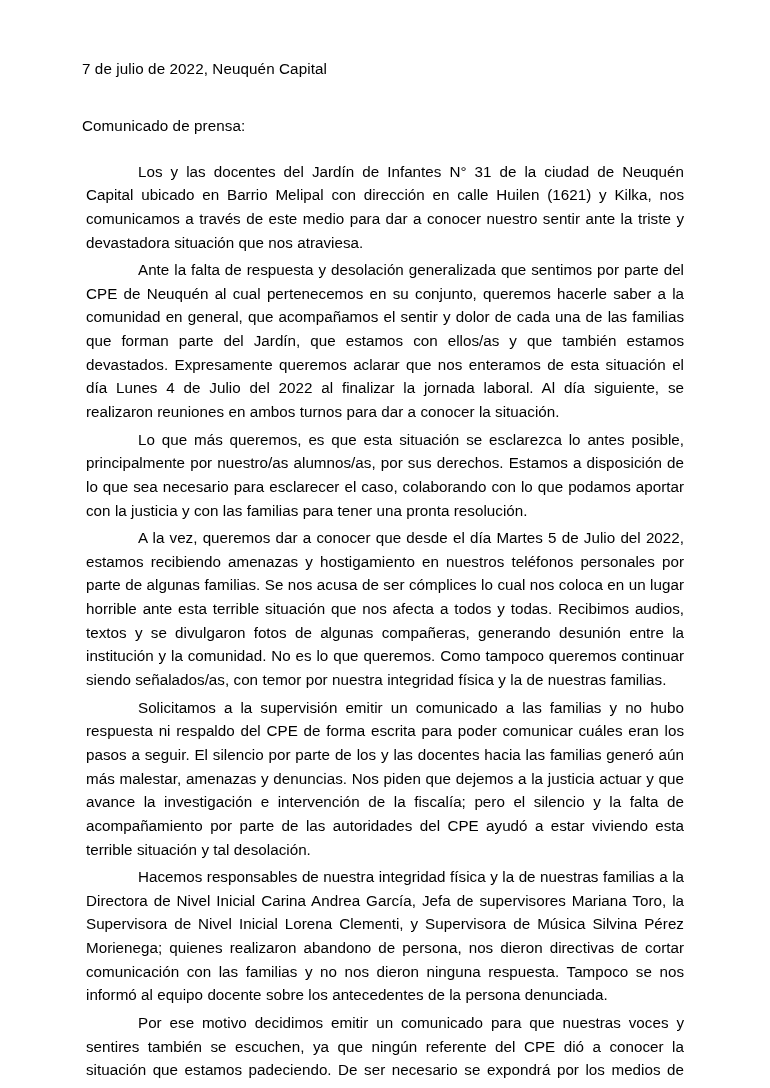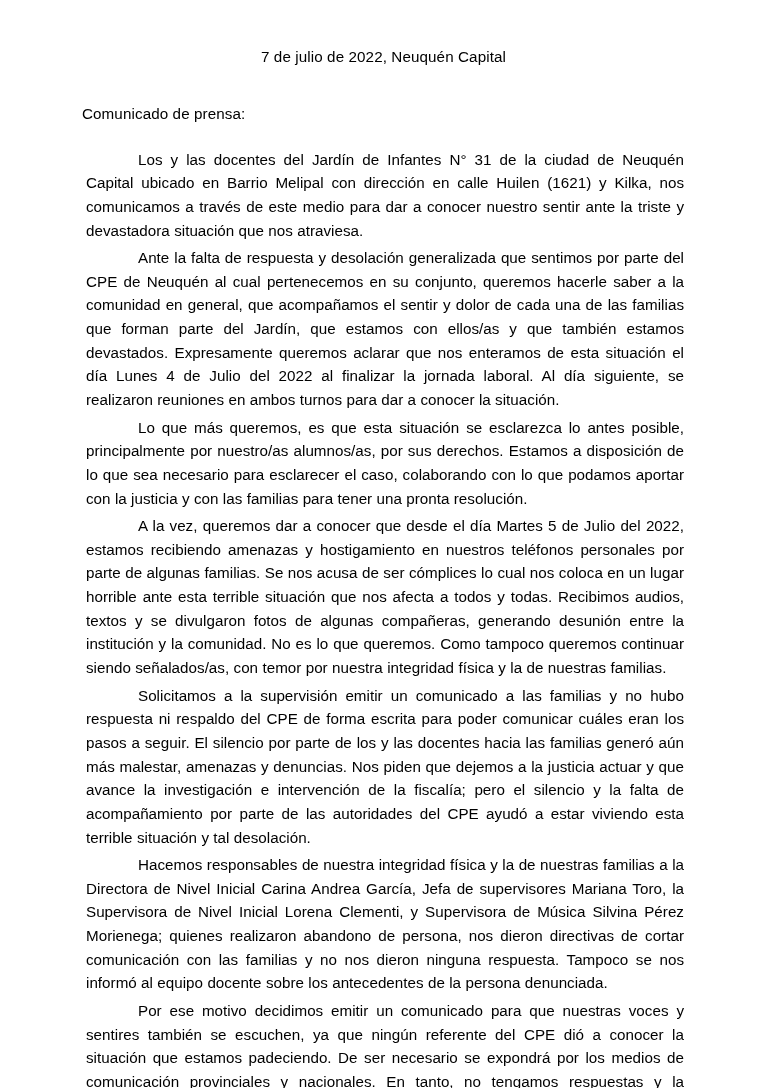--- a/index.html
+++ b/index.html
@@ -17,25 +17,25 @@
   }
   .page {
     position: relative;
     box-sizing: border-box;
     width: 770px;
     height: 1088px;
     padding: 42px 82px 20px 82px;
     background: #ffffff;
   }
   .doc-date {
-    text-align: center;
+    text-align: left;
     font-size: 15.2px;
     line-height: 1.5;
     letter-spacing: 0.1px;
-    margin: 4px 0 34px 0;
+    margin: 16px 0 34px 0;
     padding-right: 3px;
   }
   .doc-salutation {
     font-size: 15.2px;
     line-height: 1.5;
     letter-spacing: 0.1px;
     margin: 10px 0 22px 0;
   }
   .body-block {
     display: block;

